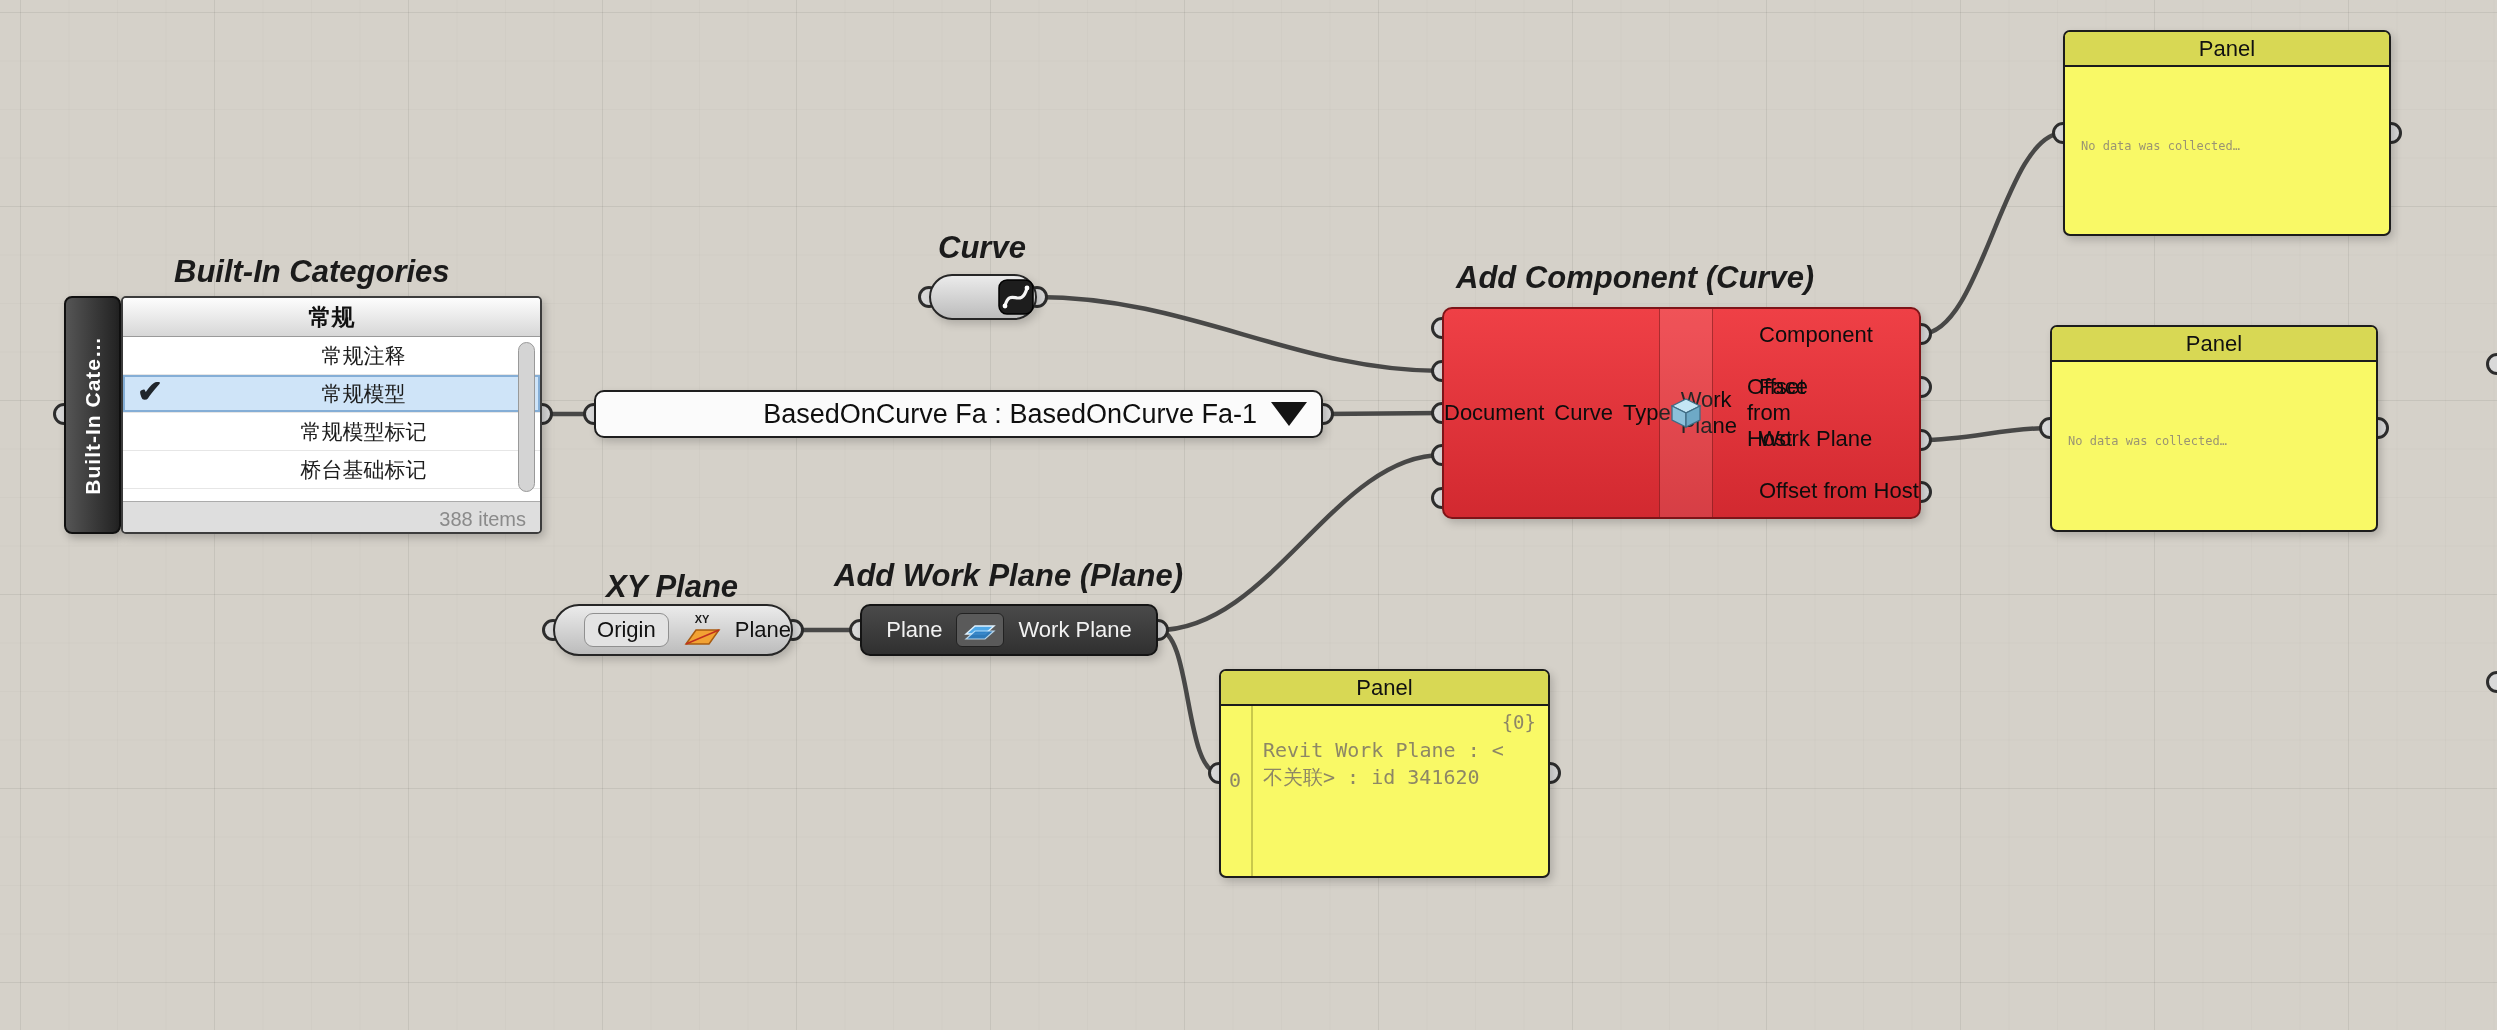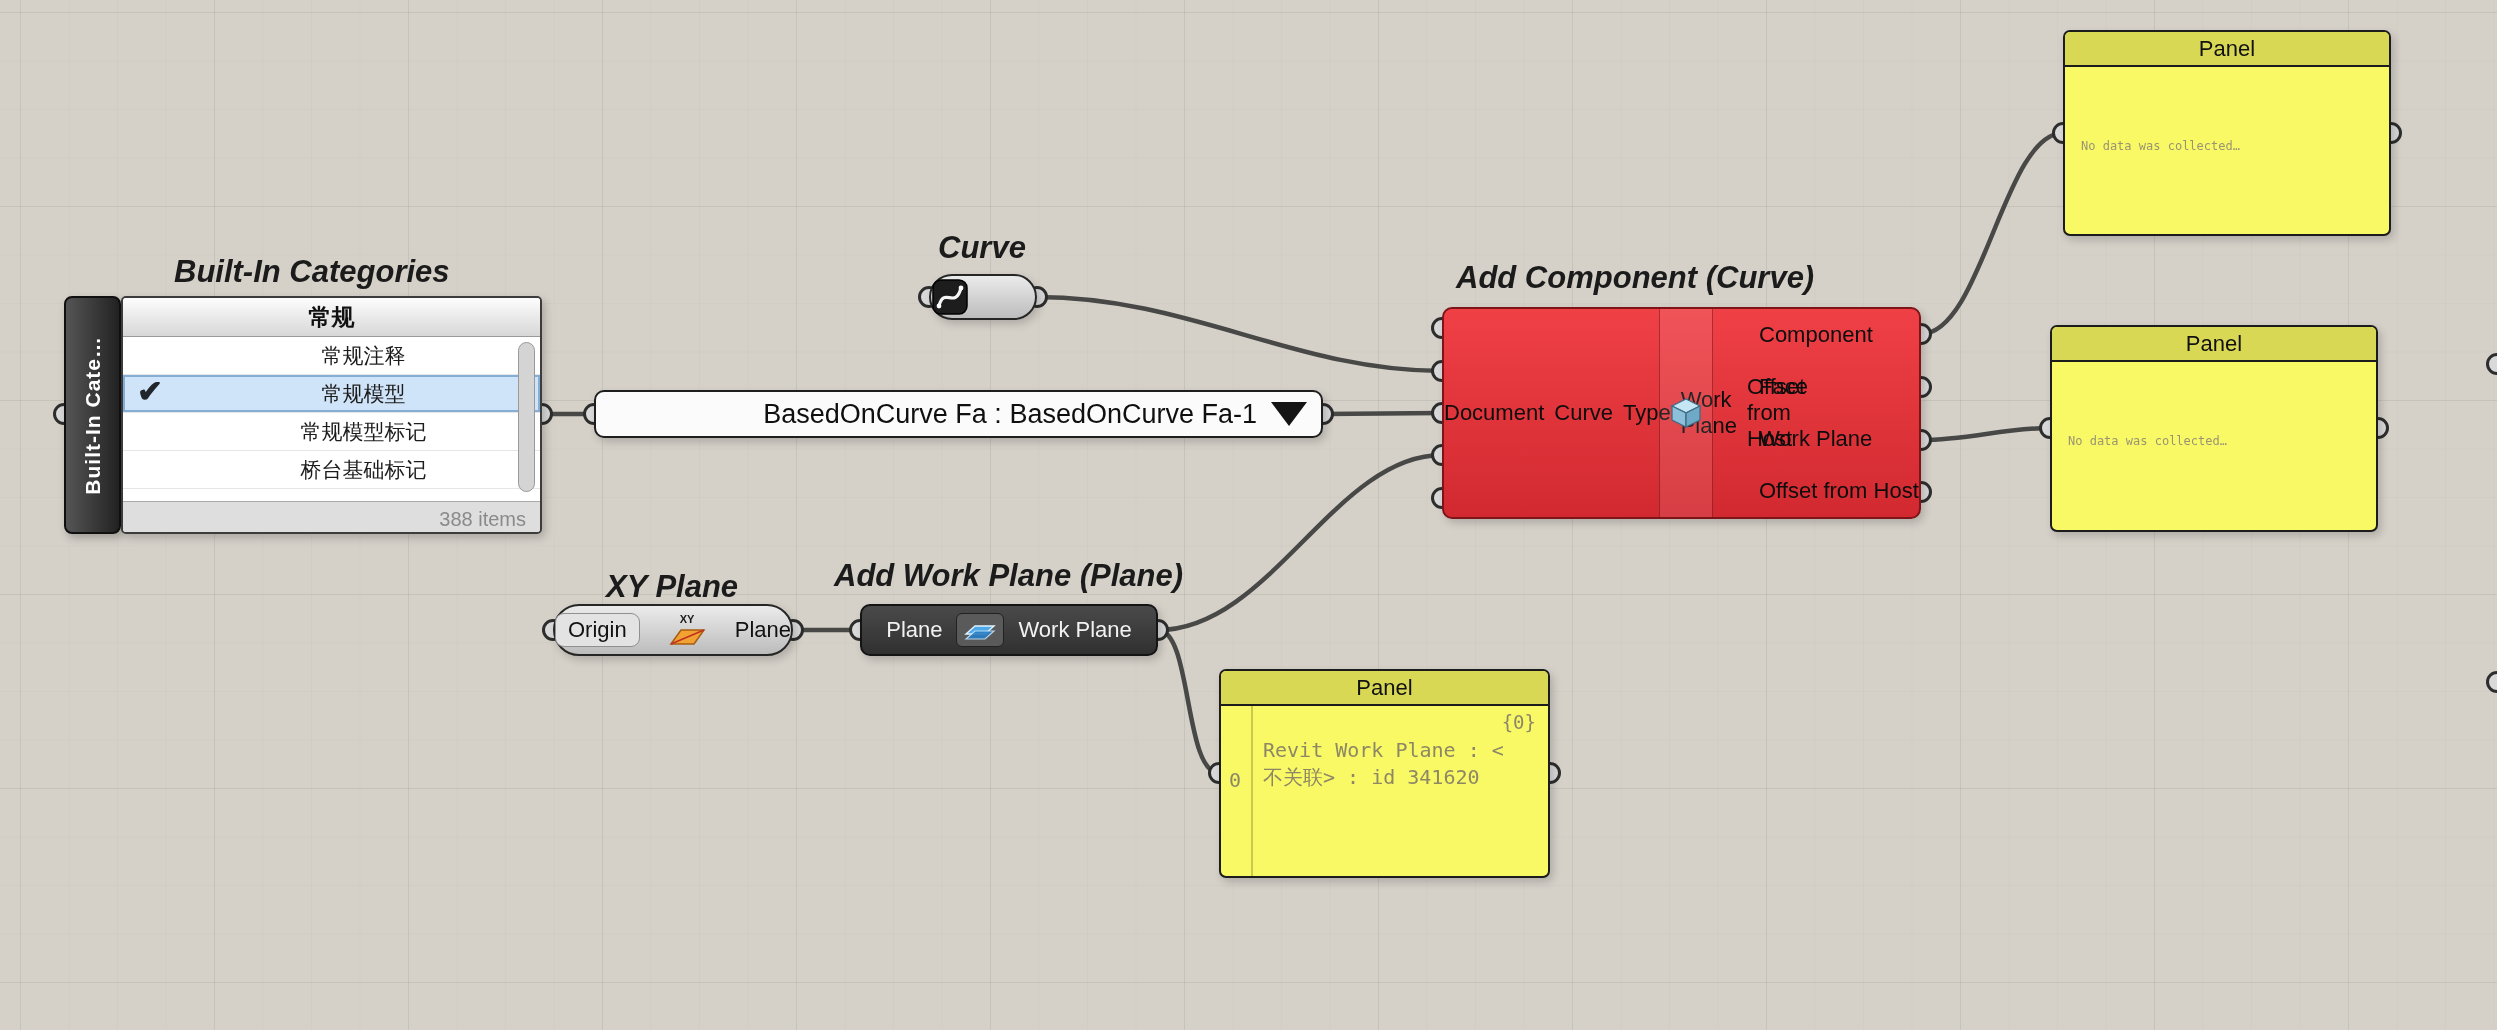--- a/index.html
+++ b/index.html
@@ -46,21 +46,21 @@
   .bic-partial{height:12px;background:#fff;overflow:hidden;}
   .bic-footer{height:36px;background:#dedede;border-top:1px solid #ababab;
     display:flex;align-items:center;justify-content:flex-end;padding-right:14px;
     font-size:20px;color:#8a8a8a;box-sizing:border-box;}
   .bic-scroll{position:absolute;right:5px;top:44px;width:17px;height:150px;
     background:#d4d4d4;border:1.5px solid #999;border-radius:9px;box-sizing:border-box;}
 
   
   .param{border:2.5px solid #262626;border-radius:26px;
     background:linear-gradient(#ebebeb,#bcbcbc);
-    display:flex;align-items:center;justify-content:space-between;gap:12px;color:#111;}
+    display:flex;align-items:center;justify-content:flex-end;gap:12px;color:#111;}
   .param-inset{background:#e3e3e3;border:1.5px solid #909090;border-radius:9px;
     padding:3px 12px;font-size:22px;}
   .param-text{font-size:22px;}
   .curve-param{left:929px;top:274px;width:108px;height:46px;}
   .xy-param{left:553px;top:604px;width:240px;height:52px;}
 
   
   .vlist{left:594px;top:390px;width:729px;height:48px;background:#fbfbfb;
     border:2.5px solid #1e1e1e;border-radius:10px;display:flex;align-items:center;}
   .vlist-text{flex:1;text-align:right;font-size:27px;color:#0f0f0f;padding-left:10px;}

